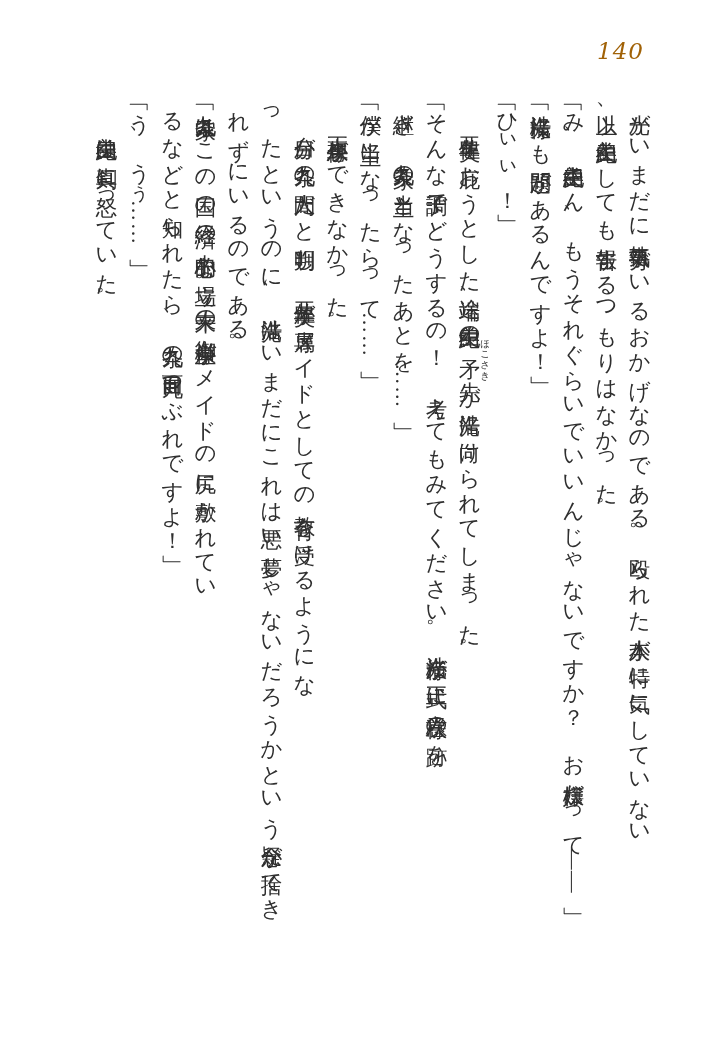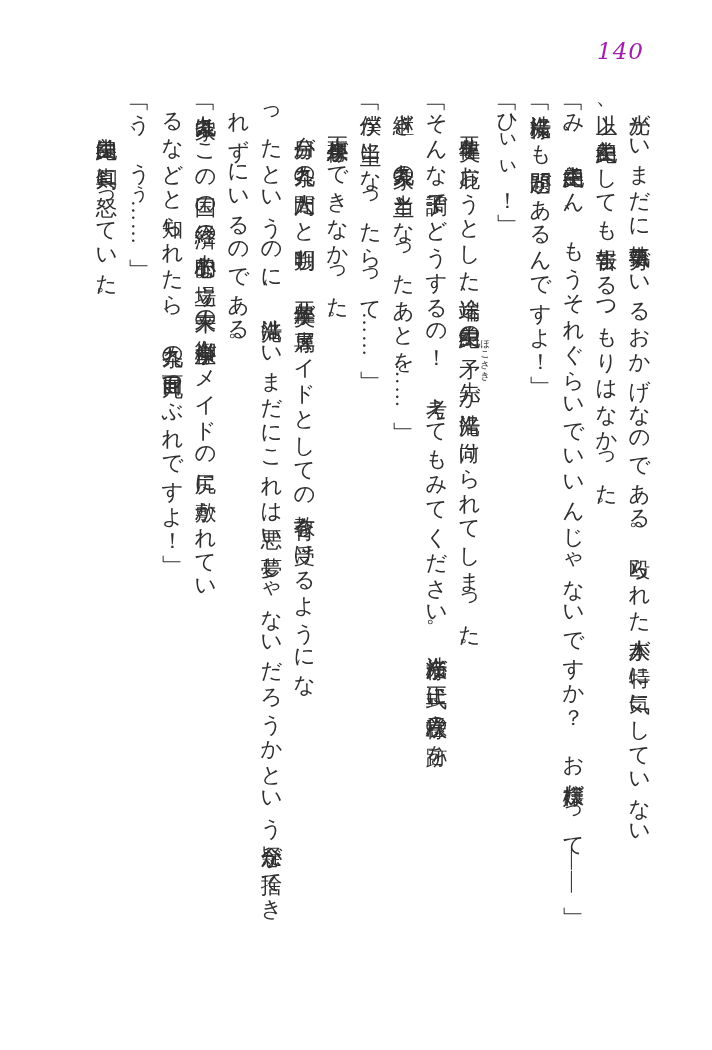--- a/index.html
+++ b/index.html
@@ -20,21 +20,21 @@
     background: #ffffff;
   }
   .page-number {
     position: absolute;
     top: 38px;
     left: 597px;
     font-family: "DejaVu Serif", serif;
     font-style: italic;
     font-size: 23px;
     letter-spacing: 1px;
-    color: #a21caf;
+    color: #a16207;
   }
   .text-block {
     position: absolute;
     top: 97px;
     right: 57px;
     width: 566px;
     height: 878px;
     writing-mode: vertical-rl;
     -webkit-writing-mode: vertical-rl;
     text-orientation: mixed;

